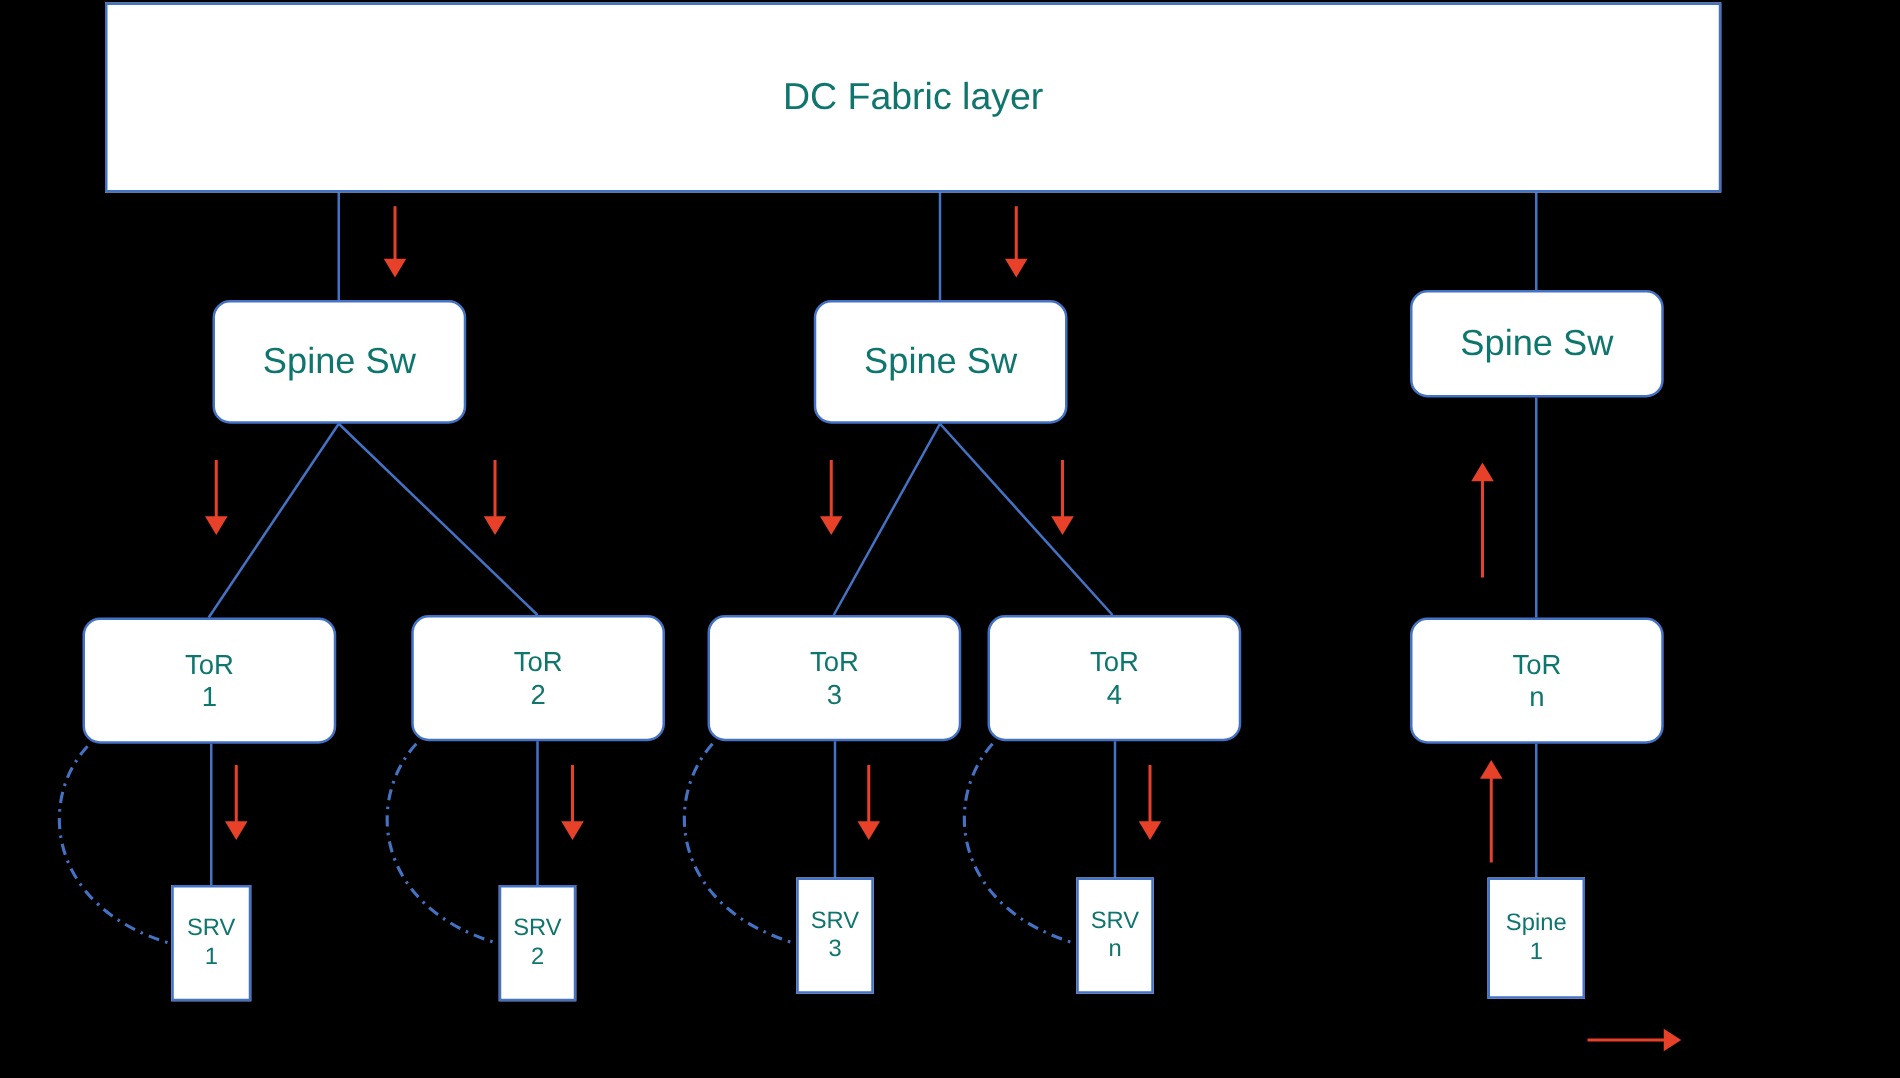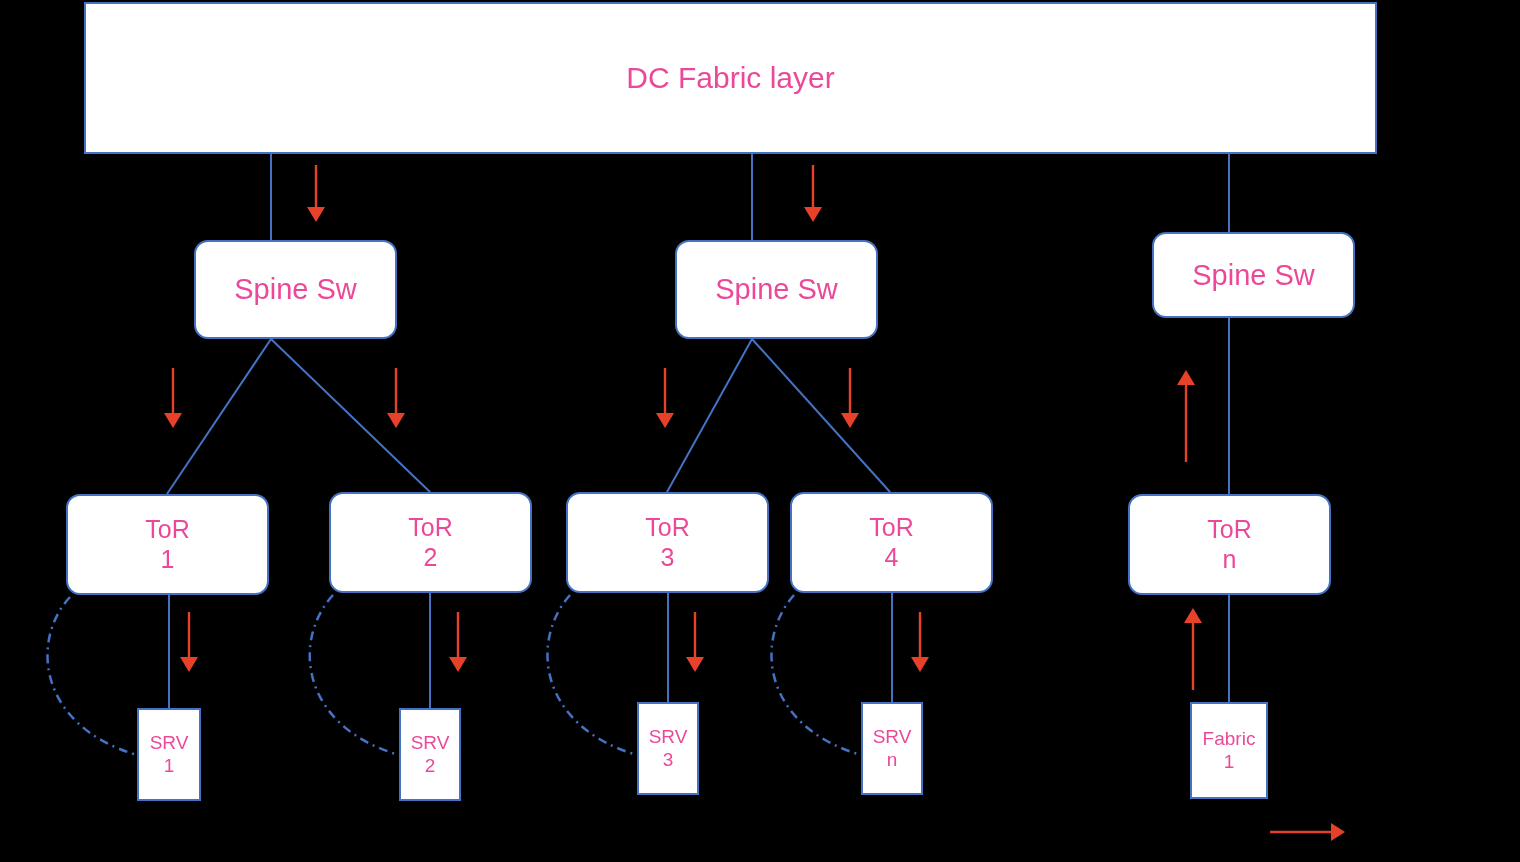--- a/index.html
+++ b/index.html
@@ -25,36 +25,35 @@
   }
   .node {
     position: absolute;
     background: #FFFFFF;
     border: 2px solid #4472C4;
     box-sizing: border-box;
     display: flex;
     flex-direction: column;
     align-items: center;
     justify-content: center;
-    color: #ec4899;
+    color: #0f766e;
     text-align: center;
     line-height: 1.18;
   }
   .node.fabric {
     border-radius: 0;
     font-size: 30px;
   }
   .node.spine {
     border-radius: 14px;
     font-size: 29px;
-    margin-left: 24px;
   }
   .node.tor {
     border-radius: 14px;
-    font-size: 25px;
+    font-size: 22px;
   }
   .node.srv {
     border-radius: 0;
     font-size: 19px;
   }
   .node .line2 { display: block; }
 </style>
 </head>
 <body>
 
@@ -191,18 +190,18 @@
       </div>
       <div class="node srv" style="left: 637px; top: 702px; width: 62px; height: 93px;">
         <span>SRV</span>
         <span class="line2">3</span>
       </div>
       <div class="node srv" style="left: 861px; top: 702px; width: 62px; height: 93px;">
         <span>SRV</span>
         <span class="line2">n</span>
       </div>
       <div class="node srv" style="left: 1190px; top: 702px; width: 78px; height: 97px;">
-        <span>Fabric</span>
+        <span>Spine</span>
         <span class="line2">1</span>
       </div>
     </div>
 
 </div>
 
 </body></html>

